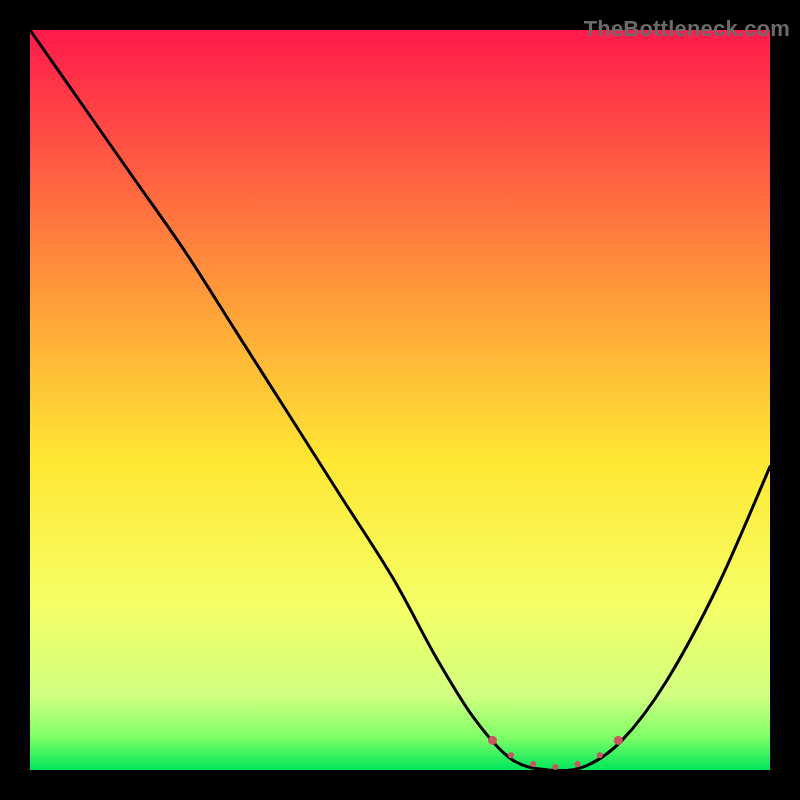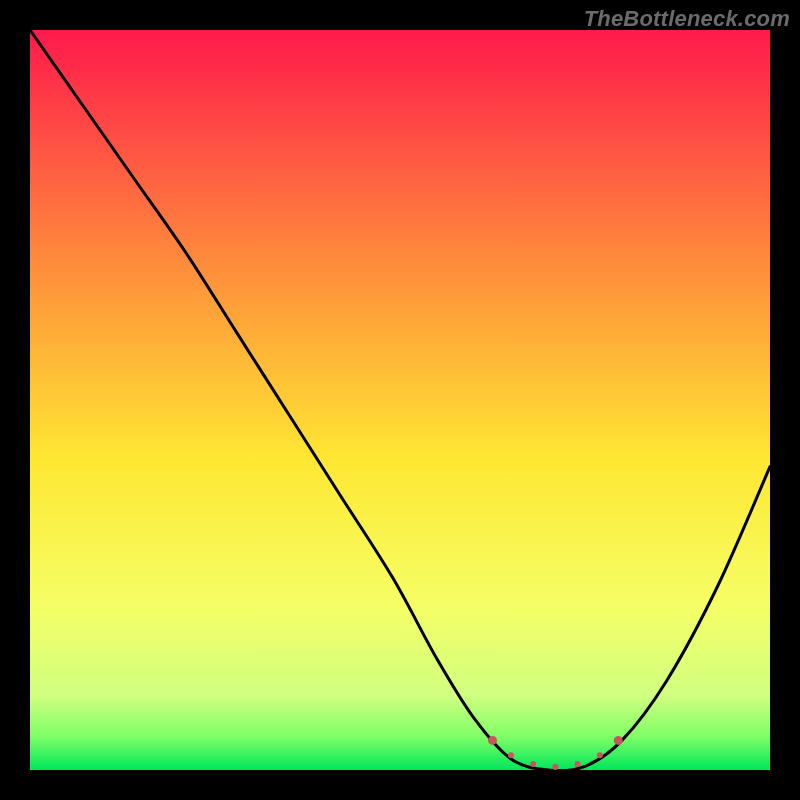--- a/index.html
+++ b/index.html
@@ -10,29 +10,28 @@
     background: #000;
     overflow: hidden;
   }
   .stage {
     position: relative;
     width: 800px;
     height: 800px;
   }
   .watermark {
     position: absolute;
-    top: 6px;
+    top: 16px;
     right: 10px;
     font-family: Arial, Helvetica, sans-serif;
     font-size: 22px;
     font-weight: bold;
     color: #6b6b6b;
     letter-spacing: 0.2px;
     z-index: 10;
-    font-style: italic;
   }
   svg {
     position: absolute;
     top: 0;
     left: 0;
   }
 </style>
 </head>
 <body>
 

